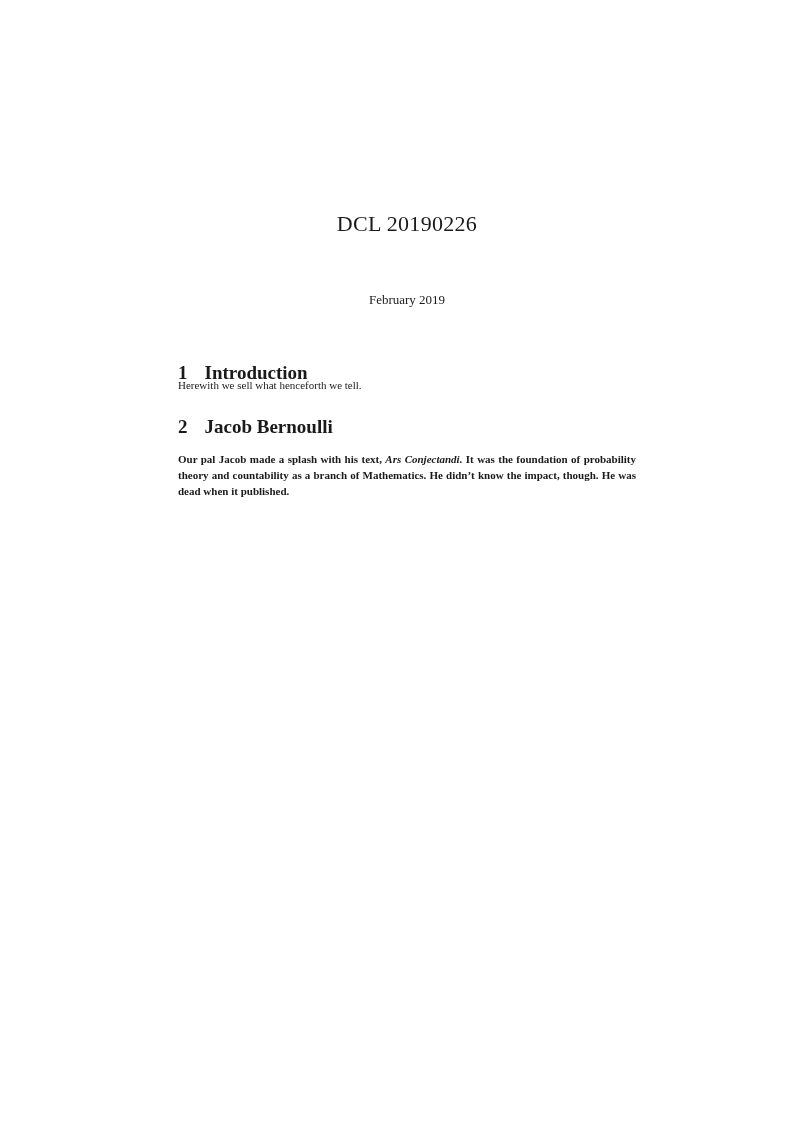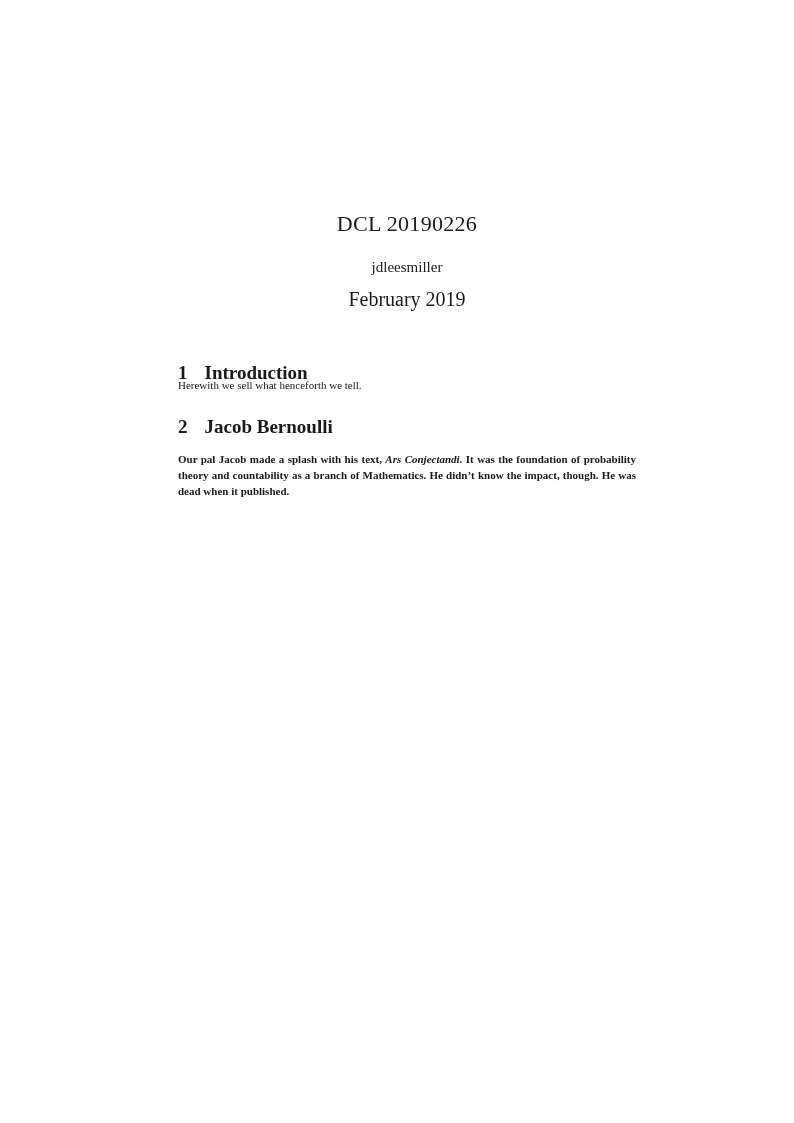--- a/index.html
+++ b/index.html
@@ -36,21 +36,21 @@
     text-align: center;
     font-size: 15px;
     line-height: 19px;
   }
   .doc-date {
     position: absolute;
     top: 290px;
     left: 178px;
     width: 458px;
     text-align: center;
-    font-size: 20px;
+    font-size: 13px;
     line-height: 19px;
   }
   .section-heading {
     position: absolute;
     left: 178px;
     width: 458px;
     margin: 0;
     font-size: 19px;
     font-weight: bold;
     line-height: 23px;
@@ -88,21 +88,20 @@
     line-height: 16px;
   }
 </style>
 </head>
 <body>
 
 <div class="page">
 
   <h1 class="doc-title">DCL 20190226</h1>
 
-  <div class="doc-author">jdleesmiller</div>
 
   <div class="doc-date">February 2019</div>
 
   <h2 class="section-heading section-heading-1">
     <span class="sec-num">1</span><span class="sec-title">Introduction</span>
   </h2>
 
   <p class="body-text para-1">Herewith we sell what henceforth we tell.</p>
 
   <h2 class="section-heading section-heading-2">

